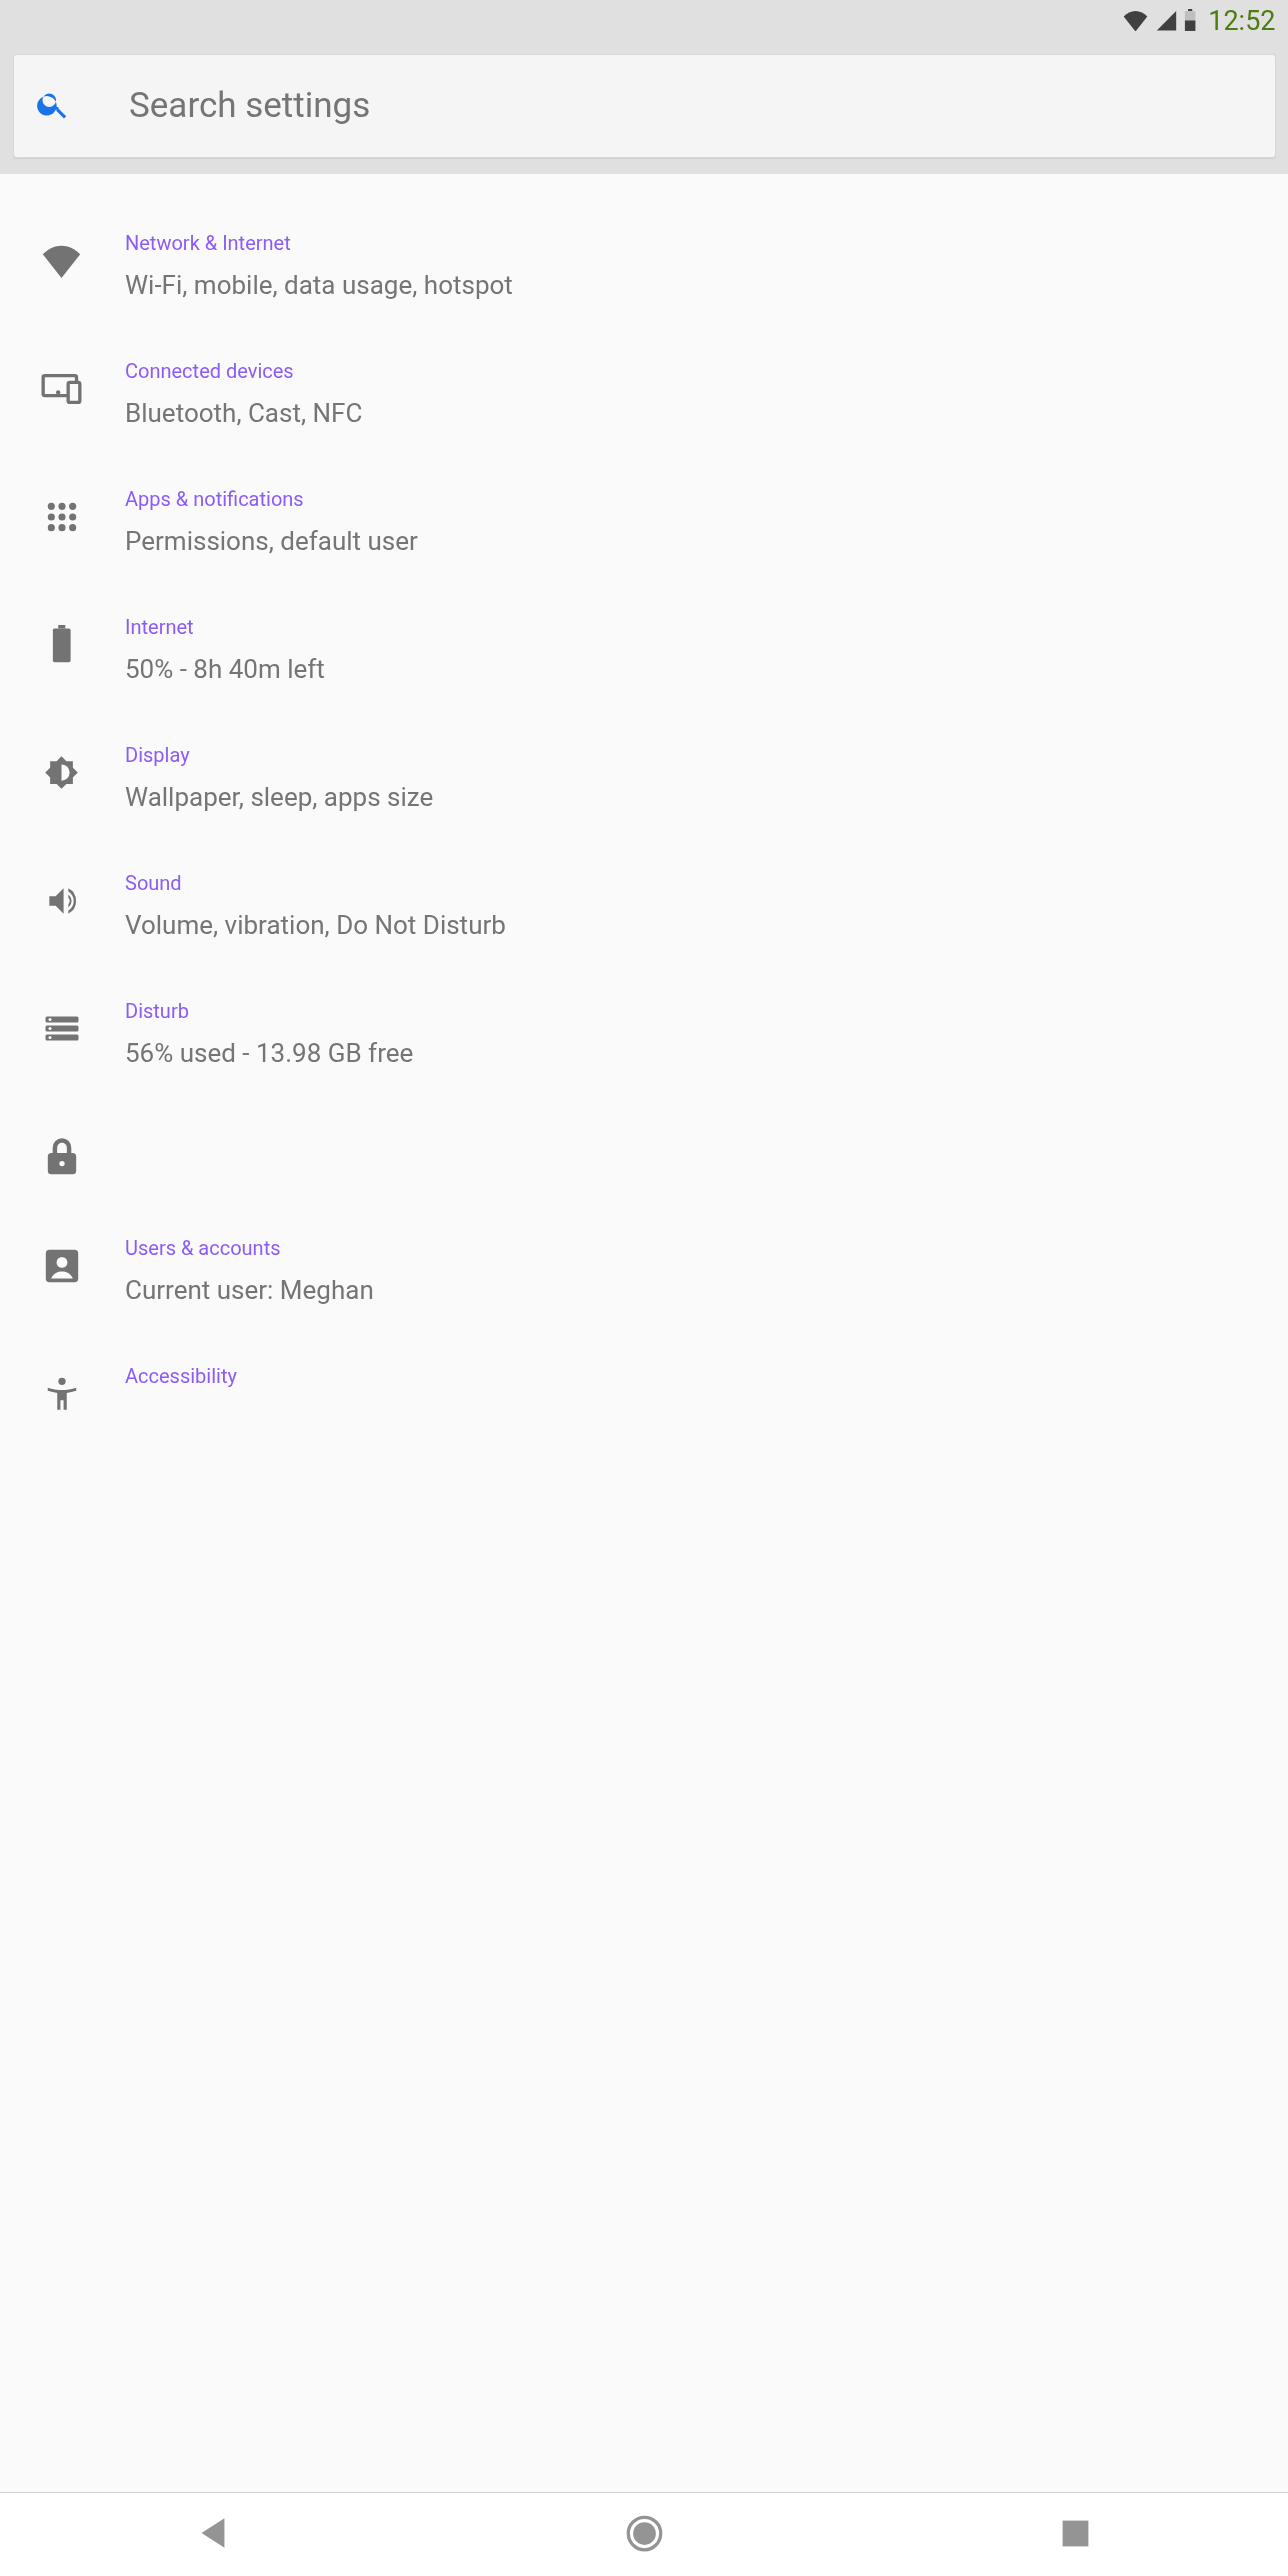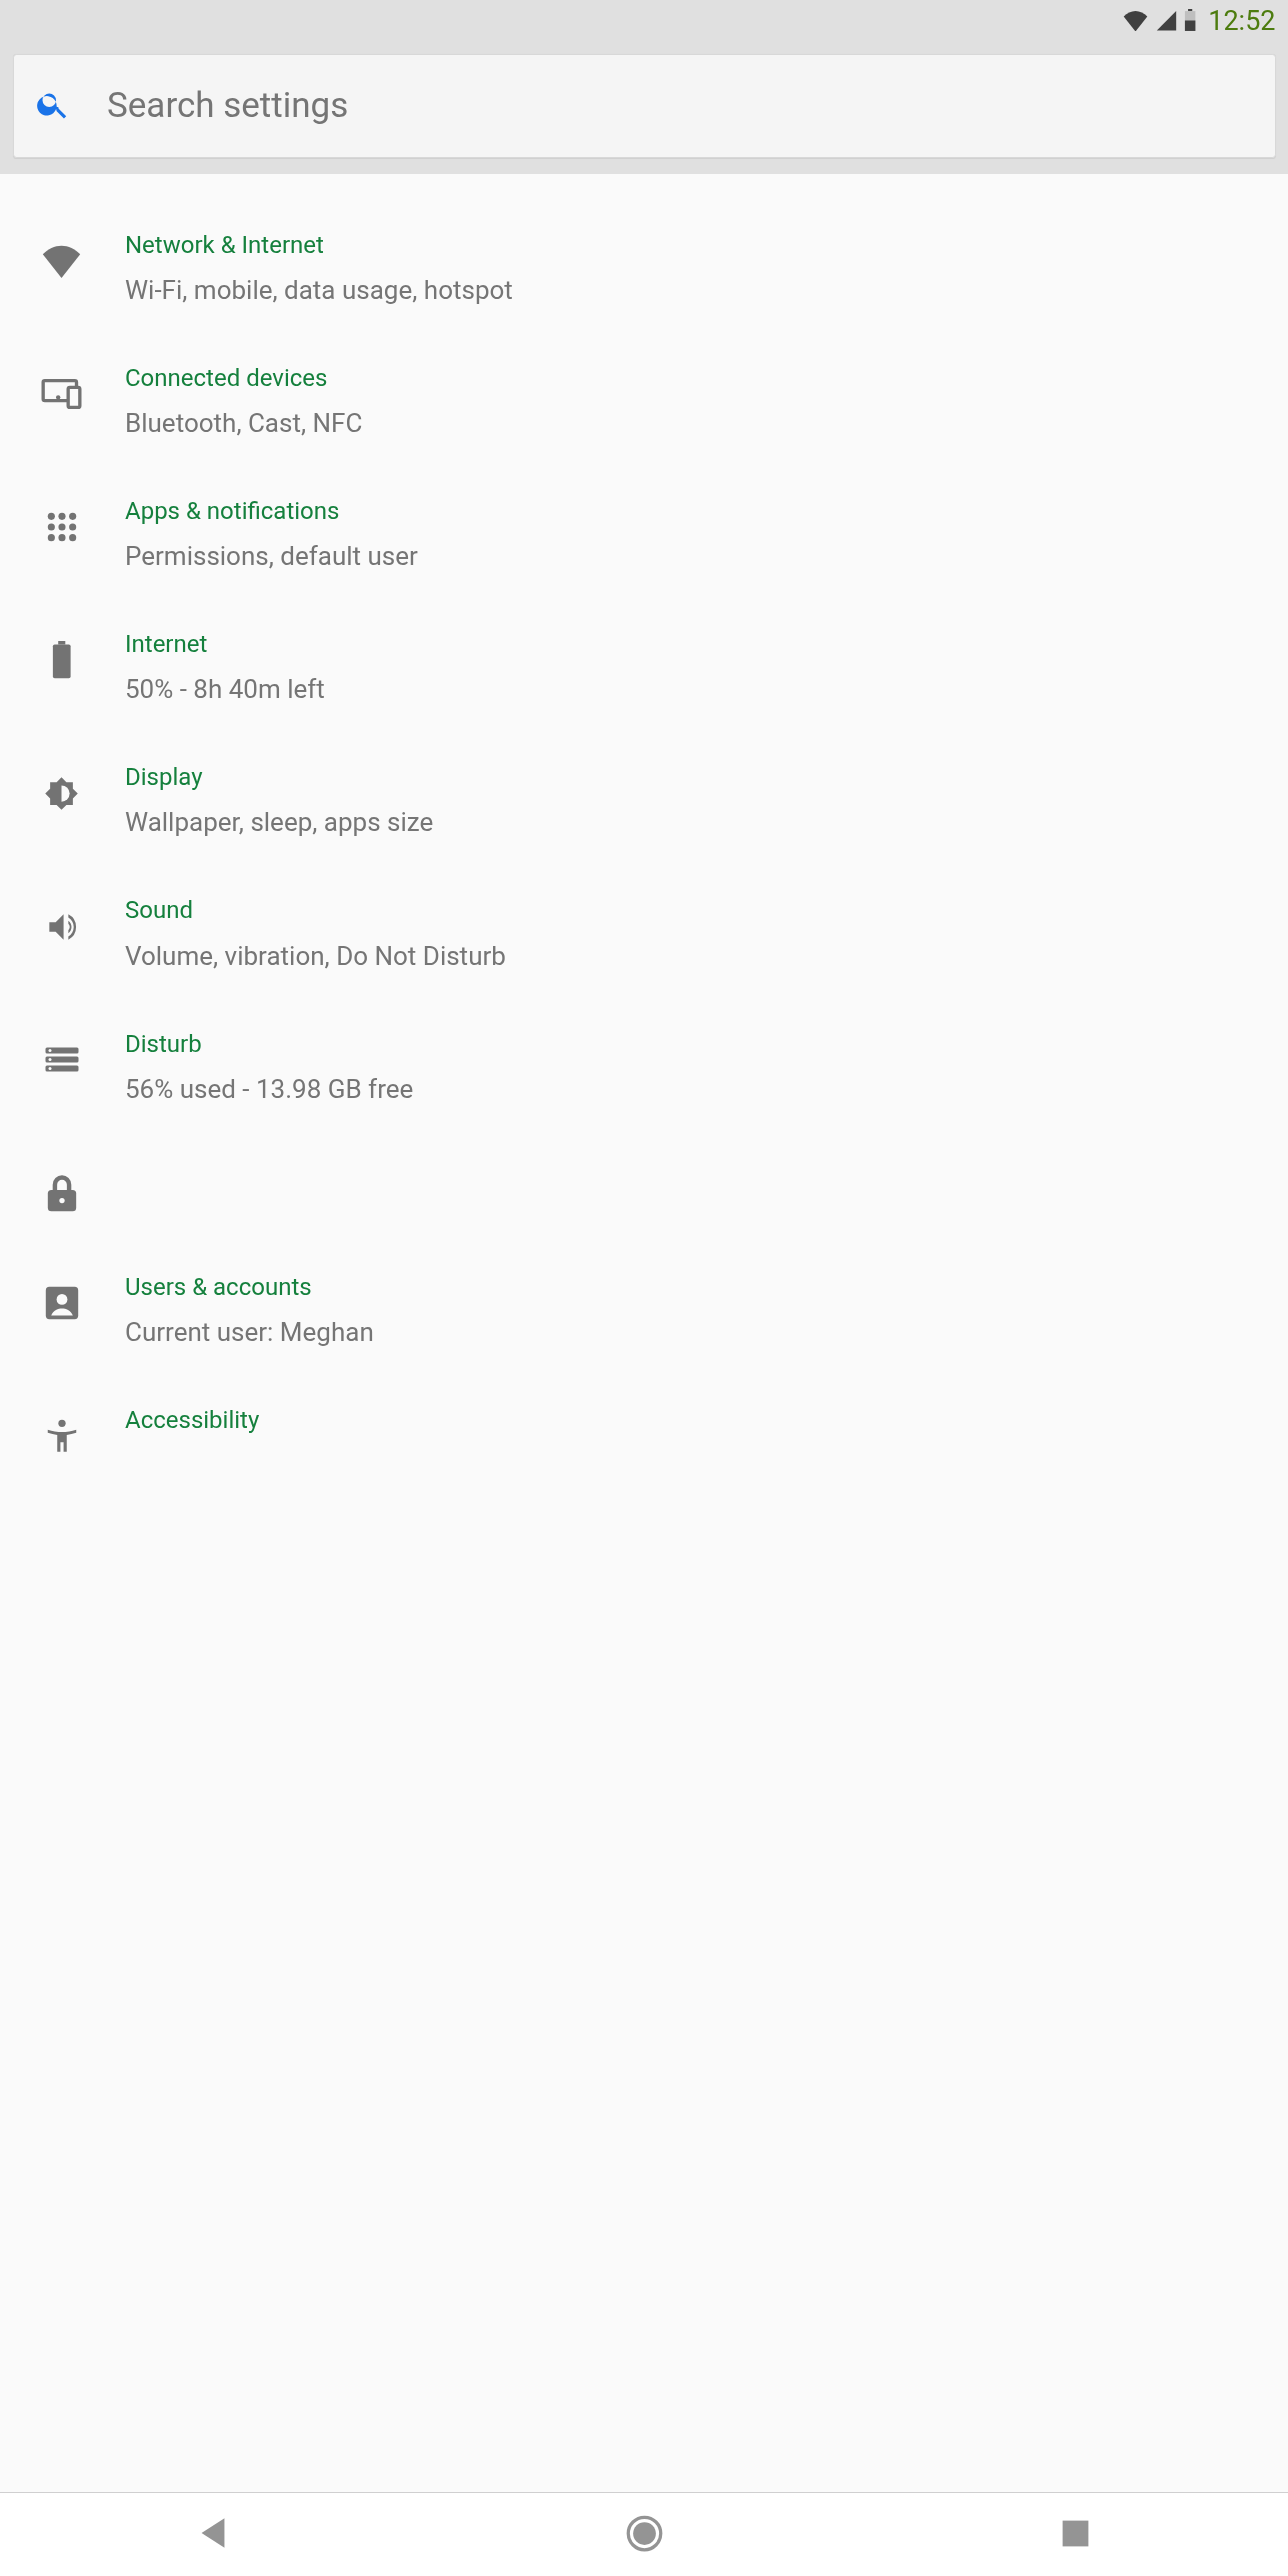--- a/index.html
+++ b/index.html
@@ -30,21 +30,21 @@
     padding: 12.5px 12.5px 16px 12.5px;
   }
   .search-card {
     background: #f5f5f5;
     border: 0.9px solid #d8d8d8;
     border-radius: 3.6px;
     height: 104px;
     display: flex;
     align-items: center;
     padding: 0 21.5px;
-    gap: 36px;
+    gap: 58px;
     box-shadow: 0 0.9px 0.9px rgba(0,0,0,0.08);
   }
   .search-card .icon { color: #1a73e8; flex: 0 0 auto; }
   .search-card .placeholder {
     color: #757575;
     font-size: 35px;
   }
   .content {
     background: #fafafa;
     padding-top: 27px;
@@ -61,22 +61,22 @@
     height: 41px;
     display: flex;
     align-items: center;
     justify-content: center;
     margin-top: 10.7px;
     color: #737373;
     flex: 0 0 auto;
   }
   .setting .text { flex: 1; padding-right: 21.5px; }
   .setting .title {
-    font-size: 24px;
-    color: #15803d;
+    font-size: 20px;
+    color: #8b5cf6;
     line-height: 1.3;
   }
   .setting .subtitle {
     font-size: 26px;
     color: #757575;
     margin-top: 14px;
   }
   .nav-bar {
     position: absolute;
     left: 0; right: 0; bottom: 0;

